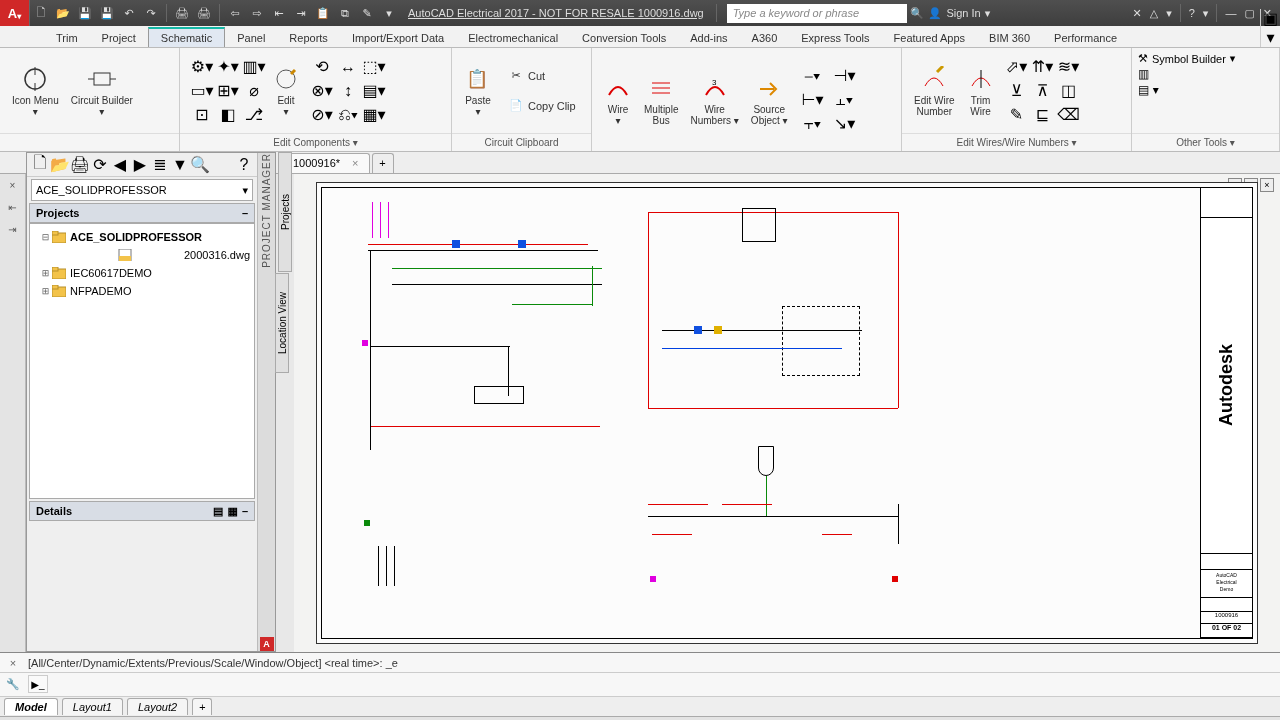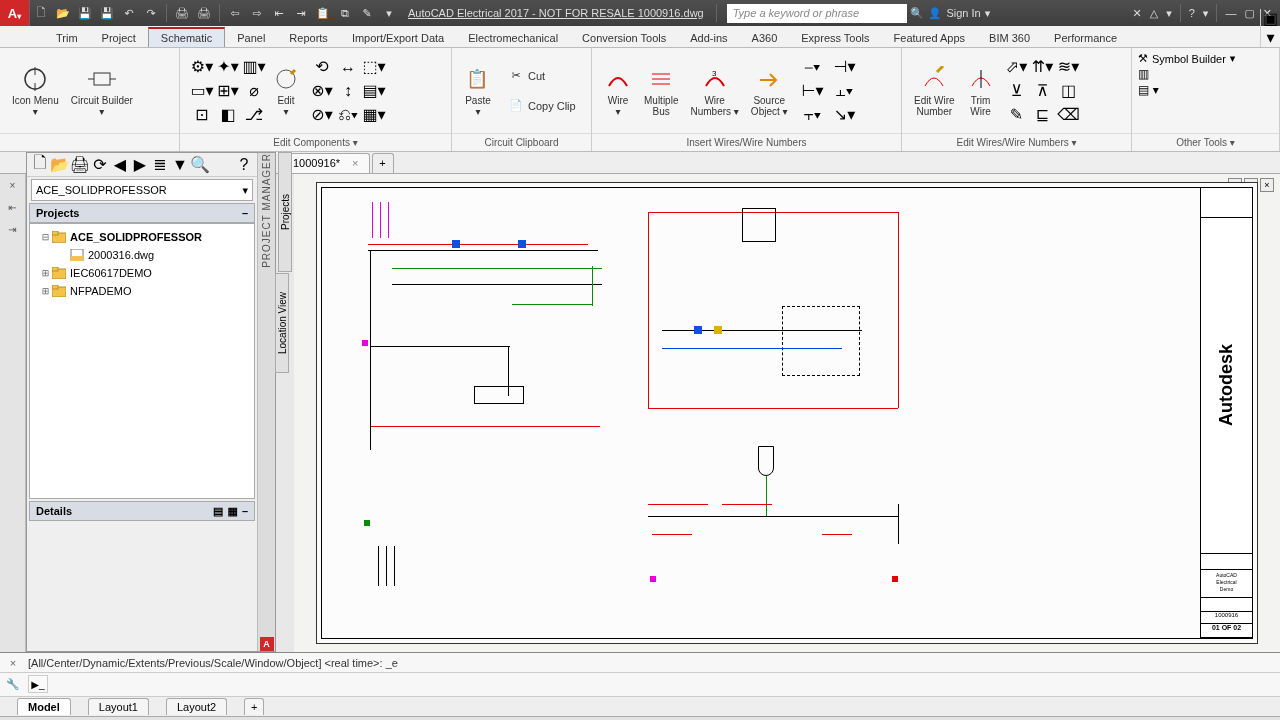--- a/index.html
+++ b/index.html
@@ -14,21 +14,21 @@
 .qa-bar .title { flex:0 1 auto; white-space:nowrap; color:#ddd; padding:0 8px;text-decoration:underline; }
 .qa-bar .search { width:180px; height:19px; background:#fff; color:#888; font-style:italic; padding:0 6px; display:flex; align-items:center; margin-left:6px; }
 .qa-bar .spacer { flex:1; }
 .qa-bar .right-cluster { display:flex; align-items:center; padding-right:4px; }
 .qa-bar .right-cluster span { margin:0 4px; cursor:pointer; }
 .signin { display:flex; align-items:center; gap:4px; margin-right:8px; }
 
 
 .tabs { height:22px; background:#f2f2f2; border-bottom:1px solid #bbb; display:flex; align-items:flex-end; padding-left:44px; }
 .tab { padding:3px 12px; font-size:11px; color:#333; cursor:pointer; }
-.tab.active { background:#e1e8f2; border:1px solid #999; border-bottom:none; border-top:2px solid #b91c1c; }
+.tab.active { background:#e1e8f2; border:1px solid #999; border-bottom:none; border-top:2px solid #14b8a6; }
 .bim-drop { width:20px; text-align:center; border-left:1px solid #ccc; margin-left:auto; }
 
 
 .ribbon { height:104px; background:#f5f5f5; border-bottom:1px solid #bbb; display:flex; }
 .panel { border-right:1px solid #ccc; display:flex; flex-direction:column; }
 .panel-body { flex:1; display:flex; align-items:center; padding:2px 6px; }
 .panel-label { height:18px; font-size:10px; color:#555; text-align:center; border-top:1px solid #ddd; line-height:18px; padding:0 4px; white-space:nowrap; }
 .bigbtn { display:flex; flex-direction:column; align-items:center; justify-content:center; font-size:10px; color:#333; padding:2px 6px; cursor:pointer; }
 .bigbtn .ic { width:28px; height:28px; display:flex; align-items:center; justify-content:center; font-size:18px; color:#444; }
 .bigbtn .lbl { text-align:center; line-height:11px; margin-top:2px; white-space:pre; }
@@ -97,21 +97,21 @@
 .cmd { height:44px; background:#f7f7f7; border-top:1px solid #888; font-size:11px; }
 .cmd-hist { height:20px; display:flex; align-items:center; padding-left:28px; border-bottom:1px solid #ccc; color:#333; font-family:Consolas,monospace; position:relative;}
 .cmd-hist .xb{ position:absolute; left:6px; width:14px;height:14px;display:flex;align-items:center;justify-content:center;color:#666;cursor:pointer;}
 .cmd-in { height:22px; display:flex; align-items:center; padding-left:6px; }
 .cmd-in .wrench { width:18px;color:#555; }
 .cmd-in .chev { width:20px;height:18px;border:1px solid #ccc;background:#fafafa;display:flex;align-items:center;justify-content:center;margin:0 4px;font-size:10px;cursor:pointer;}
 .cmd-in input { flex:1; border:none; background:transparent; font-style:italic; color:#888; font-size:11px; outline:none; padding-left:4px;}
 
 
 .btabs { height:20px; background:#eee; display:flex; align-items:center; border-top:1px solid #ccc; font-size:11px; }
-.btab { padding:2px 10px; border:1px solid #aaa; border-bottom:none; margin-left:17px; background:#f5f5f5; border-radius:3px 3px 0 0; cursor:pointer; }
+.btab { padding:2px 10px; border:1px solid #aaa; border-bottom:none; margin-left:4px; background:#f5f5f5; border-radius:3px 3px 0 0; cursor:pointer;font-style:italic; }
 .btab.active { background:#fff; font-weight:bold; }
 .btab.add { width:20px; padding:2px 0; text-align:center; }
 
 .status { height:24px; background:#e3e3e3; border-top:1px solid #aaa; display:flex; align-items:center; font-size:11px; color:#333; }
 .status .sbtn { padding:0 5px; height:20px; display:flex; align-items:center; justify-content:center; cursor:pointer; color:#555; }
 .status .spacer { flex:1; }
 </style>
 </head>
 <body>
 
@@ -304,21 +304,20 @@
         </div>
       <div class="wiregrid">
         <div>⎯▾</div>
           <div>⊣▾</div>
         <div>⊢▾</div>
           <div>⫠▾</div>
         <div>⫟▾</div>
           <div>↘▾</div>
       </div>
     </div>
-    <div class="panel-label">Insert Wires/Wire Numbers</div>
   </div>
 
   <div class="panel" style="width:230px">
     <div class="panel-body">
       <div class="bigbtn">
           <div class="ic">
             <svg width="26" height="26">
               <path d="M4 20 Q 13 4 22 20" stroke="#d00" fill="none"></path>
               <path d="M16 6 L22 0" stroke="#c90" stroke-width="3"></path>
             </svg>
@@ -402,21 +401,21 @@
           <div class="node" style="padding-left: 6px;">
             <span class="tw">⊟</span>
             <span class="fic">
               <svg width="14" height="12">
                 <rect x="0" y="2" width="14" height="10" fill="#f3c34a" stroke="#b8902a"></rect>
                 <rect x="0" y="0" width="6" height="4" fill="#f3c34a" stroke="#b8902a"></rect>
               </svg>
             </span>
             <span style="font-weight: bold;">ACE_SOLIDPROFESSOR</span>
           </div>
-          <div class="node" style="padding-left: 24px;">
+          <div class="node" style="padding-left: 24px; justify-content: space-between;">
             <span class="tw"></span>
             <span class="fic">
               <svg width="14" height="12">
                 <rect x="1" y="0" width="12" height="12" fill="#fff" stroke="#777"></rect>
                 <rect x="1" y="7" width="12" height="5" fill="#f3c34a"></rect>
               </svg>
             </span>
             <span>2000316.dwg</span>
           </div>
           <div class="node" style="padding-left: 6px;">

